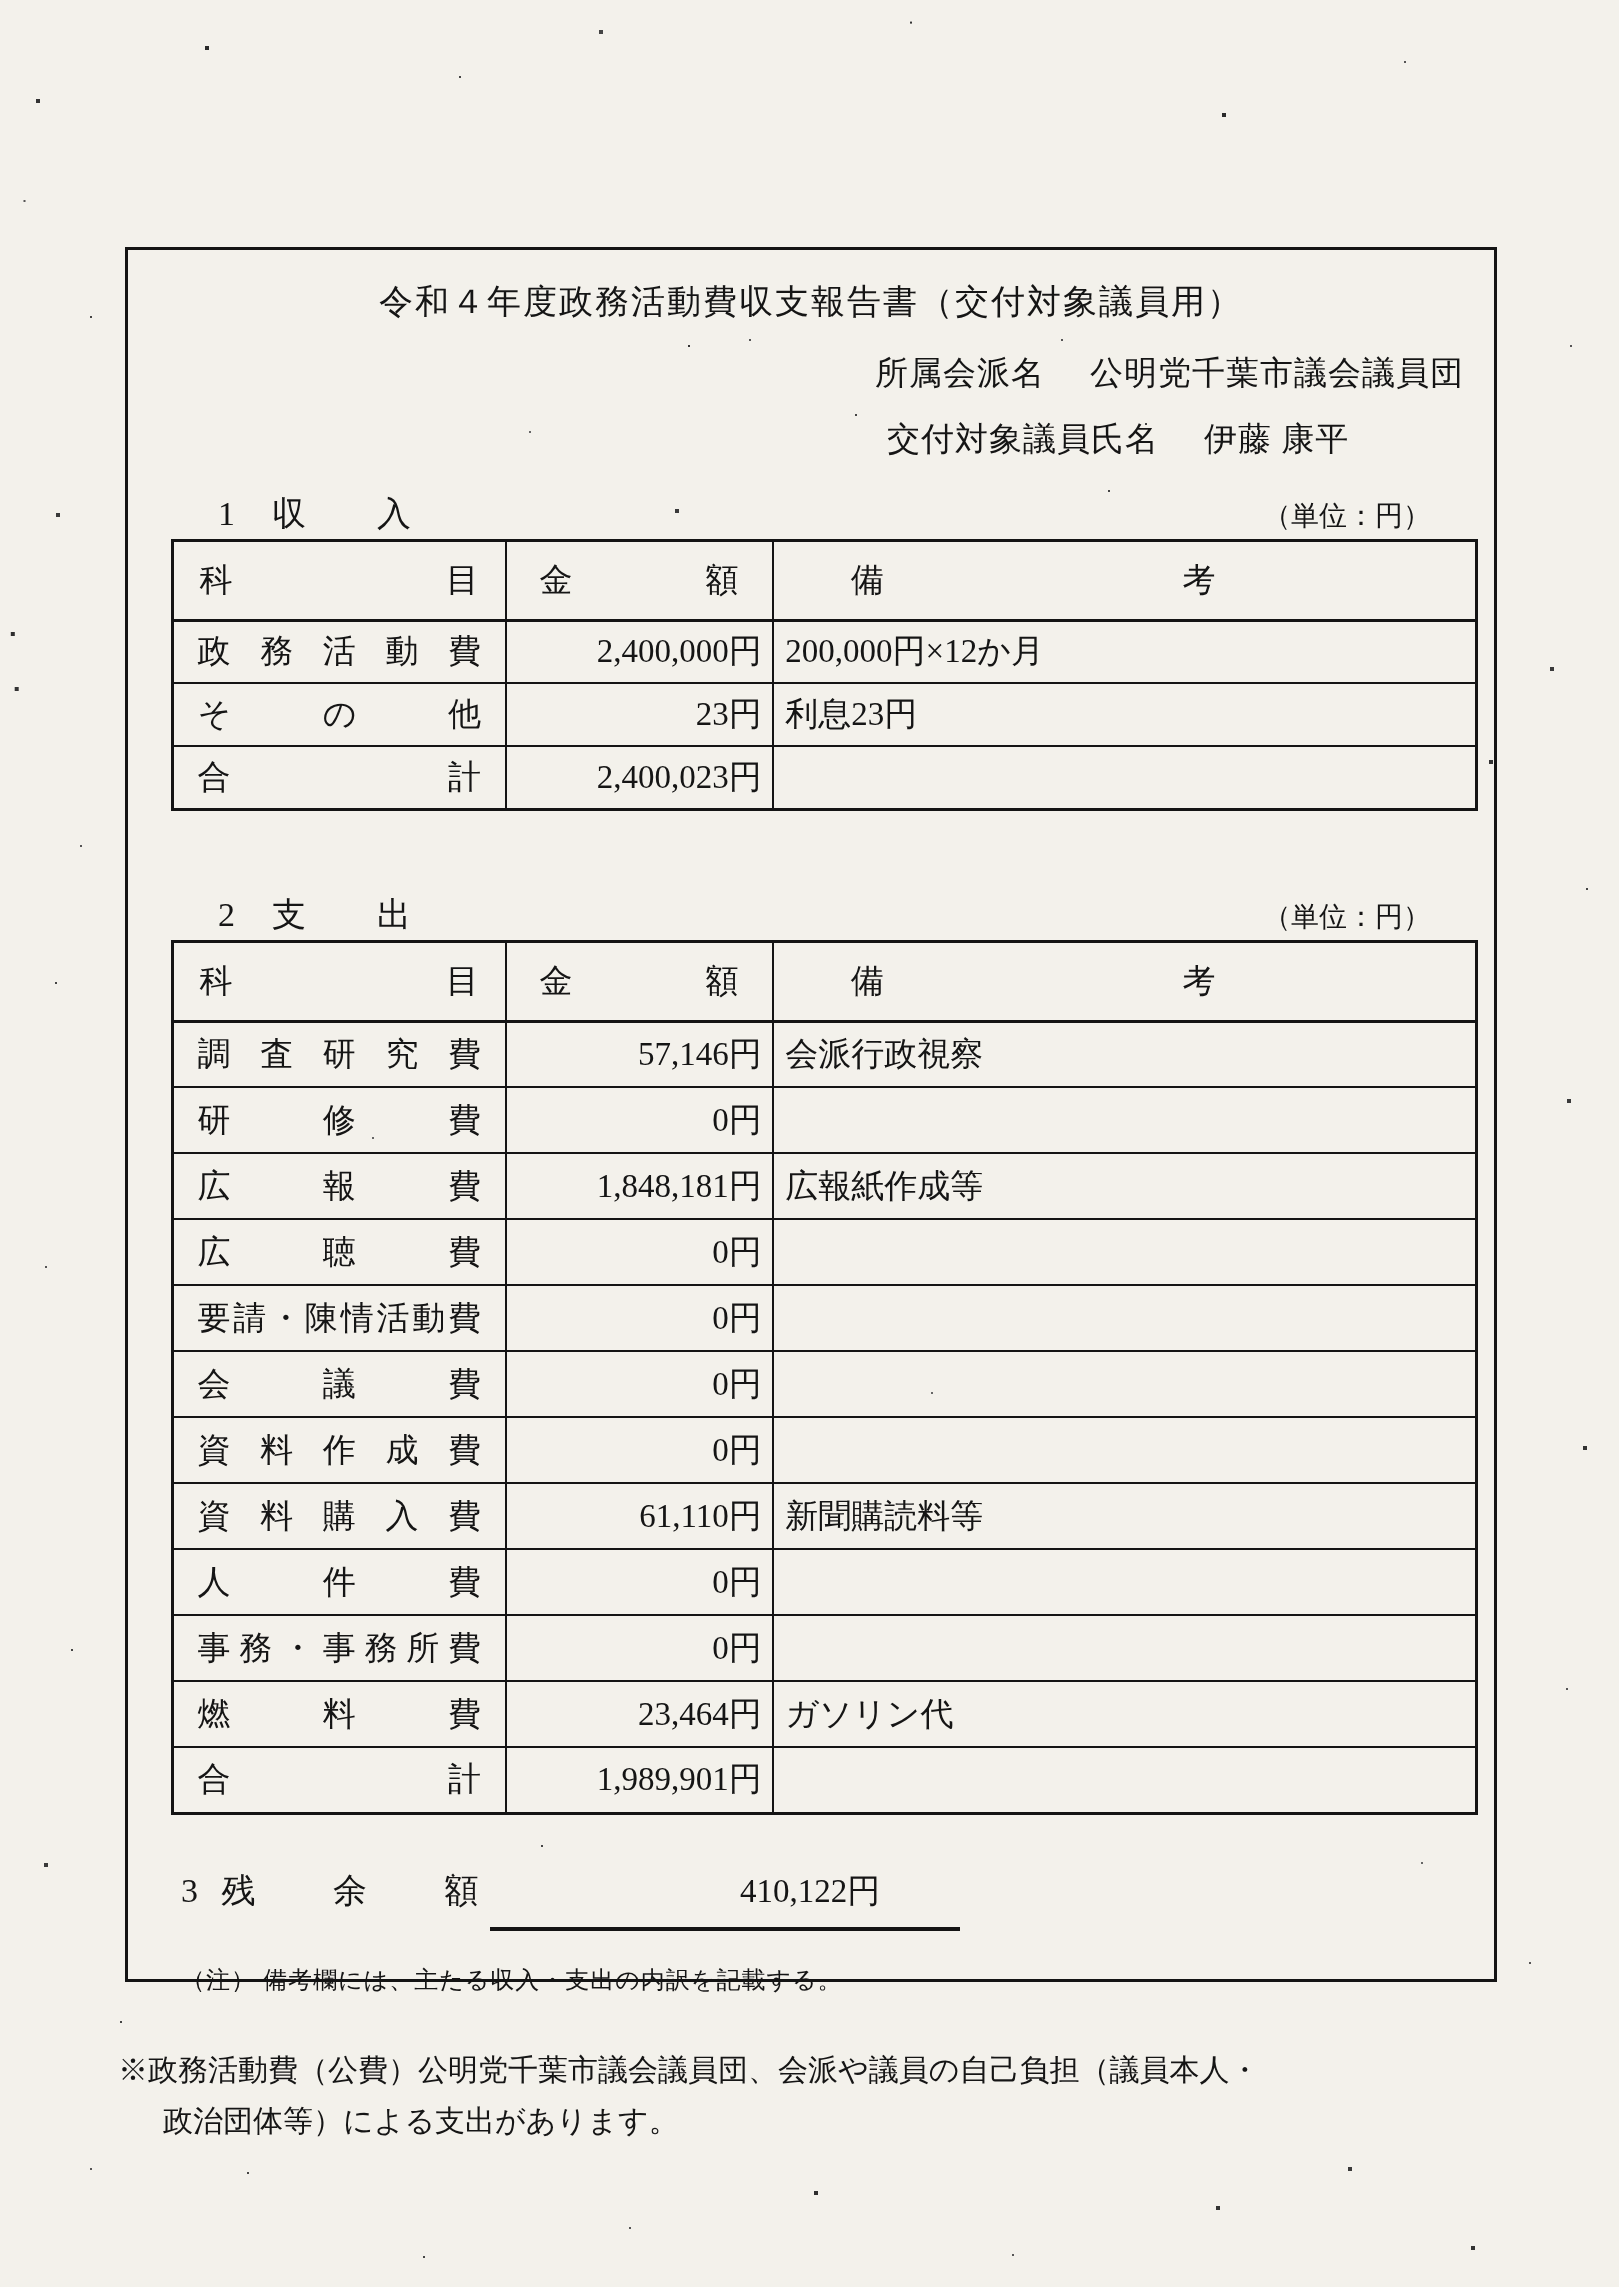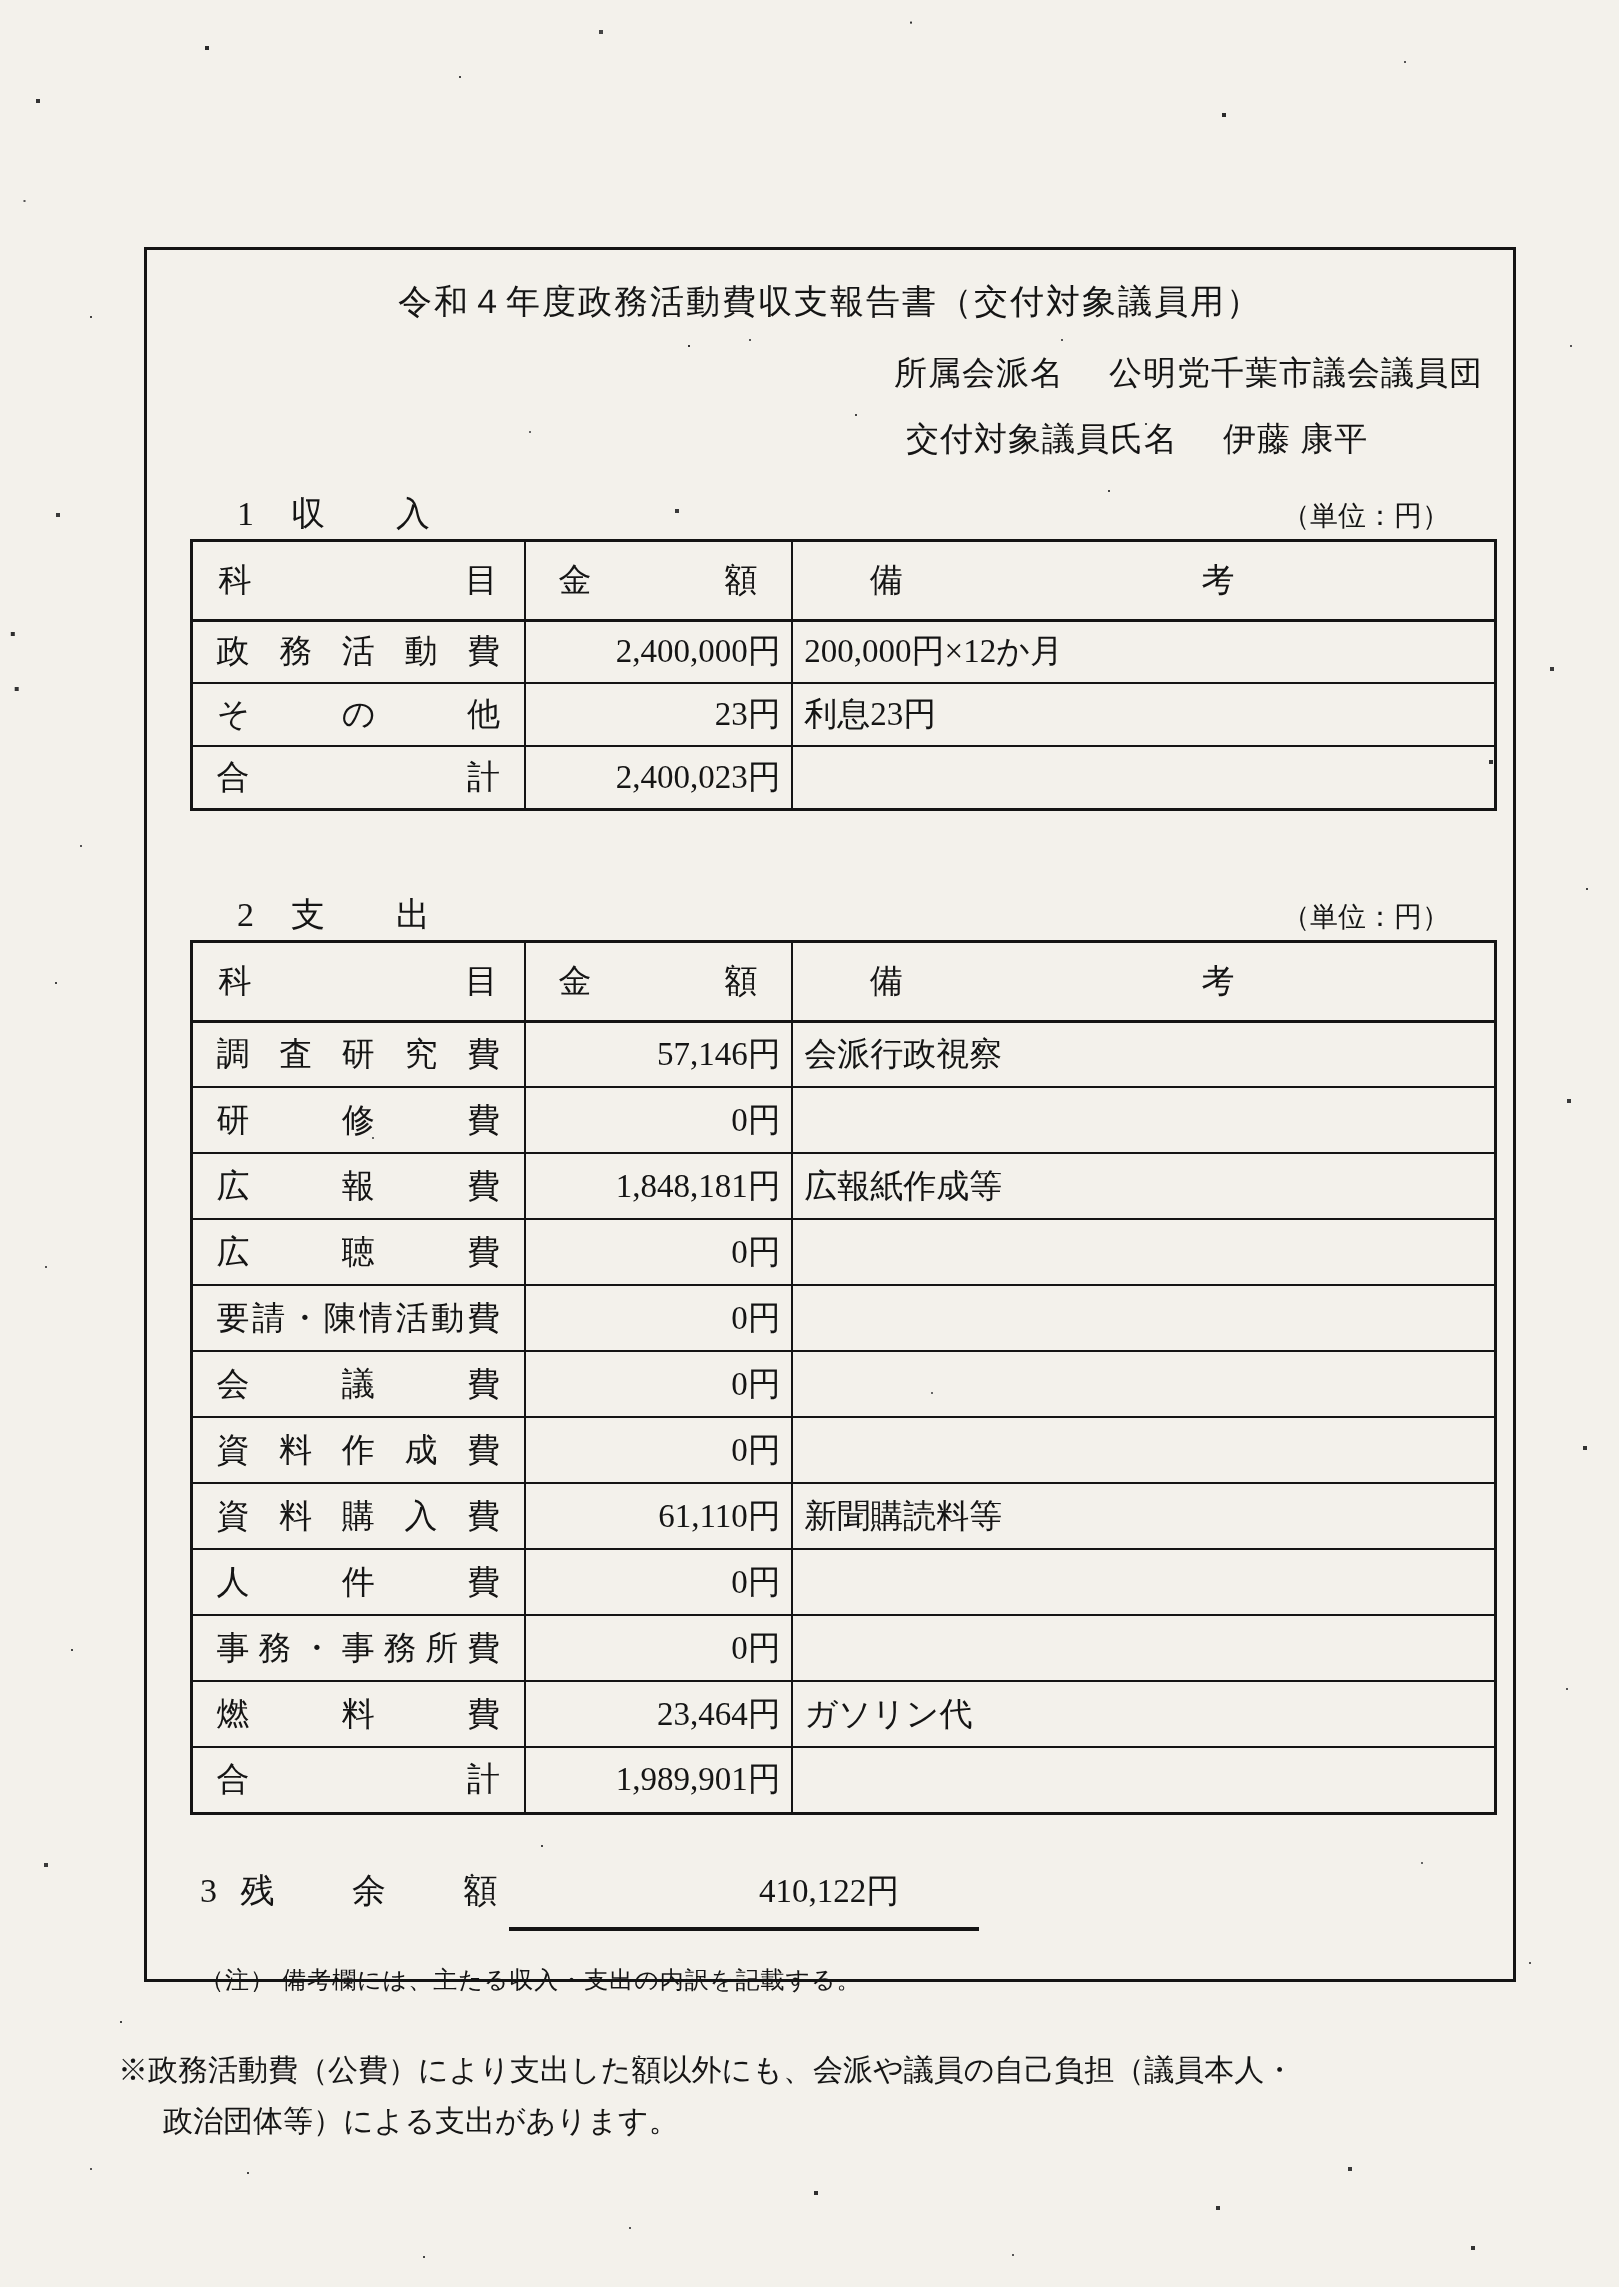--- a/index.html
+++ b/index.html
@@ -27,21 +27,21 @@
       1566px 1688px 0 0 #555, 45px 1864px 0 1px #3a3a3a, 120px 2021px 0 0 #444,
       1529px 1962px 0 0 #555, 815px 2192px 0 1px #2e2e2e, 1217px 2207px 0 1px #333,
       423px 2256px 0 0 #444, 1012px 2254px 0 0 #555, 1349px 2168px 0 1px #3a3a3a,
       247px 2172px 0 0 #444, 629px 2227px 0 0 #555, 1472px 2247px 0 1px #333,
       90px 2168px 0 0 #555, 541px 1845px 0 0 #444, 676px 510px 0 1px #3a3a3a,
       1108px 490px 0 0 #444, 931px 1392px 0 0 #666, 372px 1137px 0 0 #666,
       1274px 941px 0 0 #555, 529px 431px 0 0 #666, 961px 745px 0 0 #666,
       294px 2078px 0 0 #555, 1421px 1862px 0 0 #666;
   }
   .doc-box{
-    position:absolute; left:144px; top:247px; width:1372px; height:1735px;
+    position:absolute; left:125px; top:247px; width:1372px; height:1735px;
     border:3.9px solid #141414;
   }
   .doc-title{ margin-top:29px; text-align:center; font-size:34px; letter-spacing:2px; }
   .signer{ margin:25.5px 0 0 747px; font-size:33px; }
   .signer-row{ display:flex; align-items:flex-start; height:47px; }
   .signer-row + .signer-row{ margin-top:19.6px;margin-left:12px; }
   .signer-label{ letter-spacing:1px; }
   .signer-value{ margin-left:45px; letter-spacing:1px; }
   .section-row{
     display:flex; justify-content:space-between; align-items:flex-end;
@@ -231,16 +231,16 @@
     <span class="balance-no">3</span>
     <span class="balance-label">残余額</span>
     <span class="balance-amount">410,122円</span>
   </div>
 
   <div class="doc-note">（注） 備考欄には、主たる収入・支出の内訳を記載する。</div>
 
 </div>
 
 <div class="footnote">
-  <div class="footnote-line1">※政務活動費（公費）により支出した額以外にも、会派や議員の自己負担（議員本人・</div>
+  <div class="footnote-line1">※政務活動費（公費）公明党千葉市議会議員団、会派や議員の自己負担（議員本人・</div>
   <div class="footnote-line2">政治団体等）による支出があります。</div>
 </div>
 
 
 </body></html>

